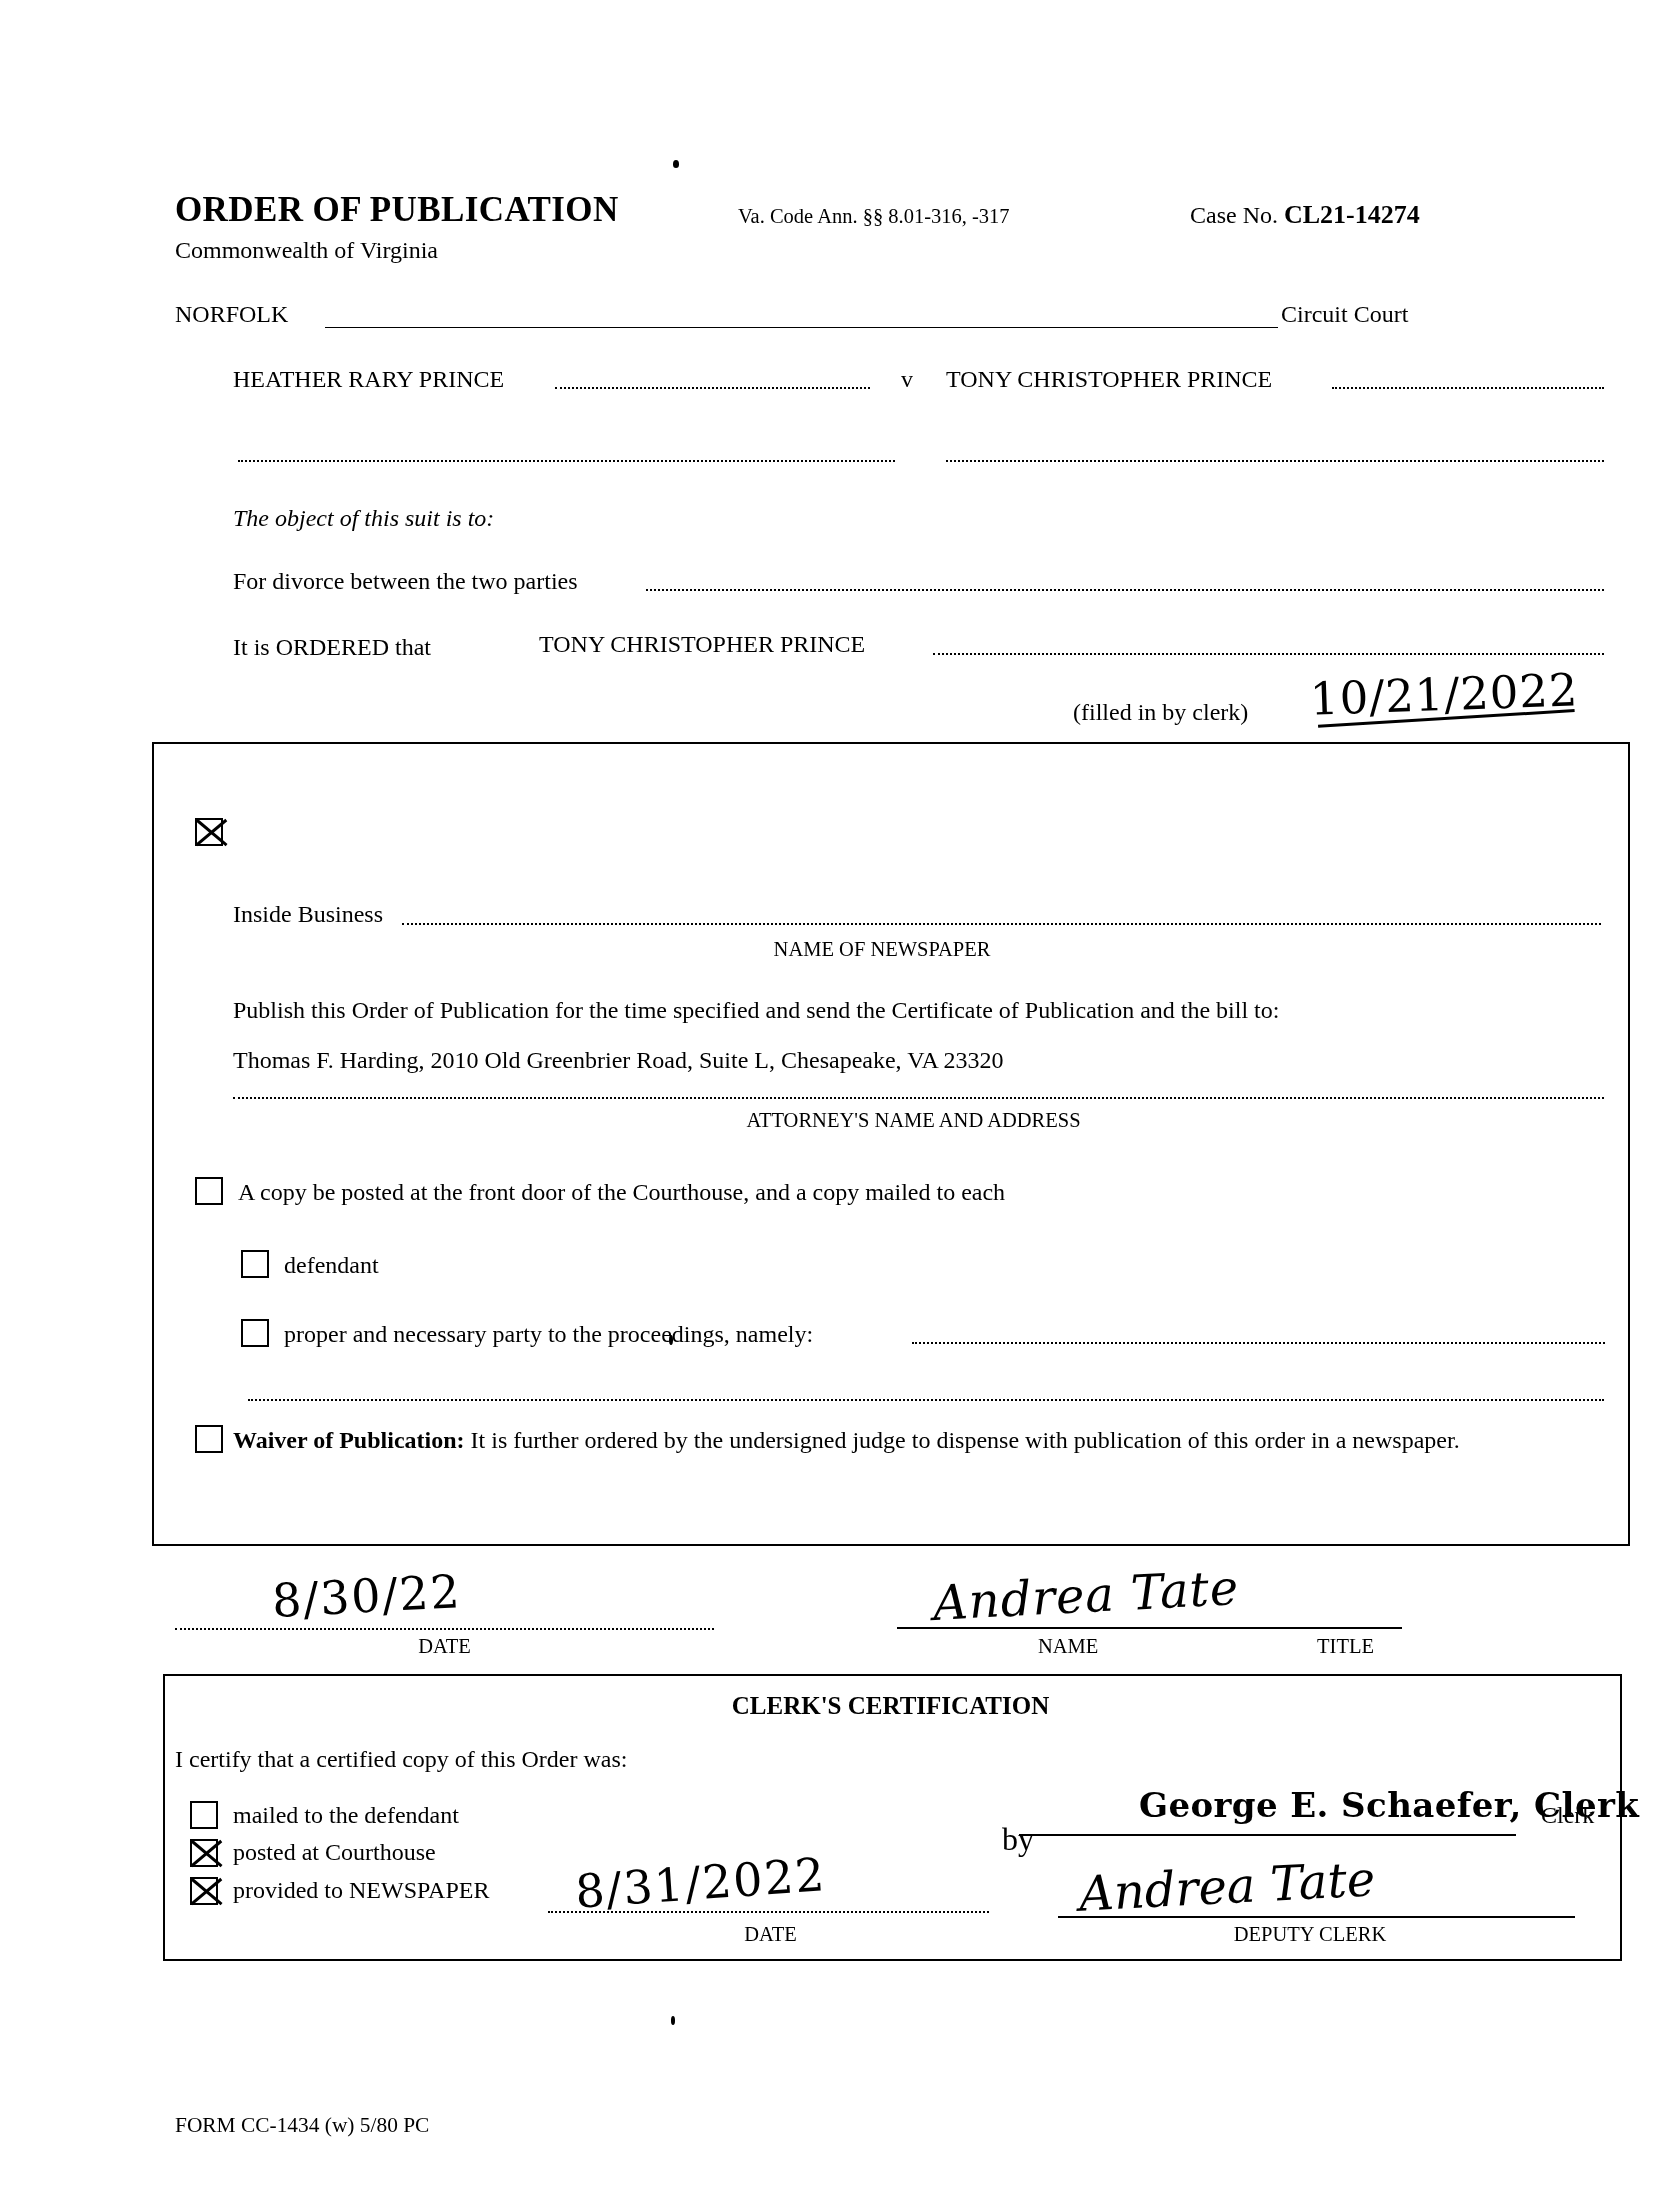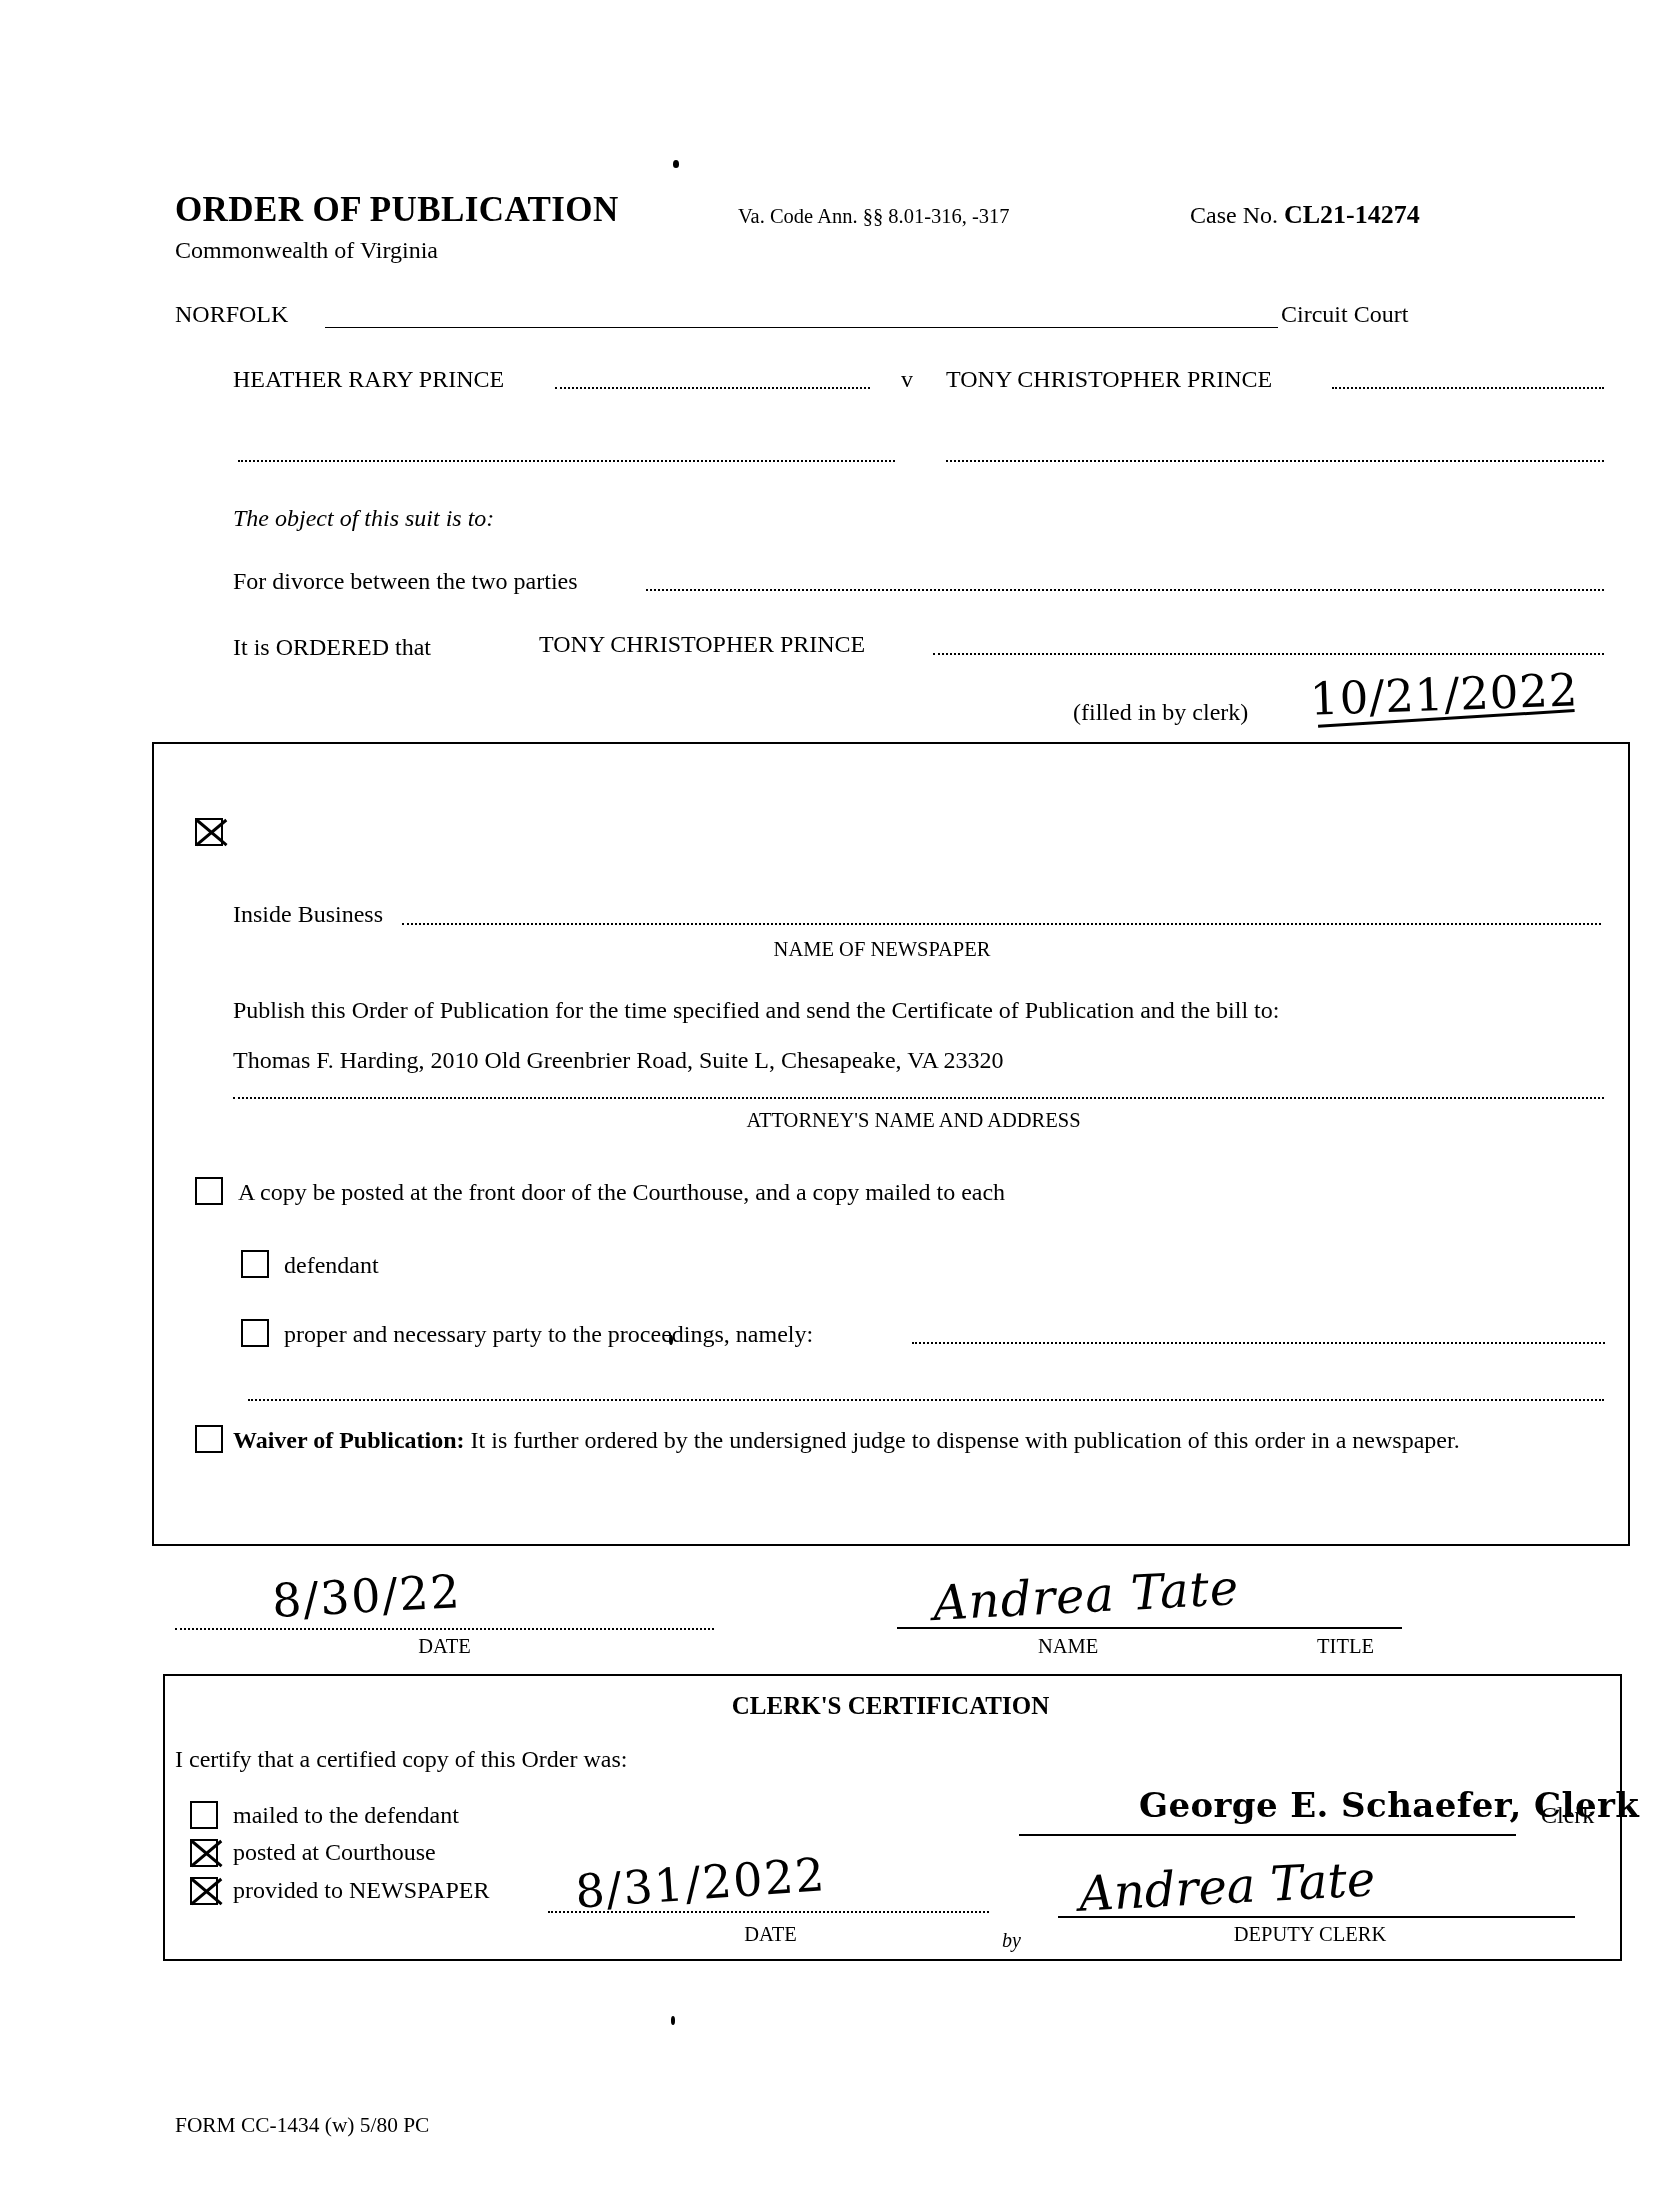--- a/index.html
+++ b/index.html
@@ -370,23 +370,22 @@
   .hand-date-clerk {
     position: absolute;
     left: 575px; top: 1856px;
     font-size: 46px;
     font-family: "DejaVu Serif", serif;
     transform: rotate(-4deg);
     letter-spacing: 1.7px;
   }
   .clerk-by {
     position: absolute;
-    left: 1002px; top: 1929px;
-    font-size: 20px;
-    font-style: italic;
+    left: 1002px; top: 1821px;
+    font-size: 32px;
   }
   .clerk-name-rule {
     position: absolute;
     left: 1019px; top: 1834px;
     width: 497px;
     border-bottom: 2.6px solid #000;
   }
   .clerk-name-hand {
     position: absolute;
     left: 1139px; top: 1785px;

